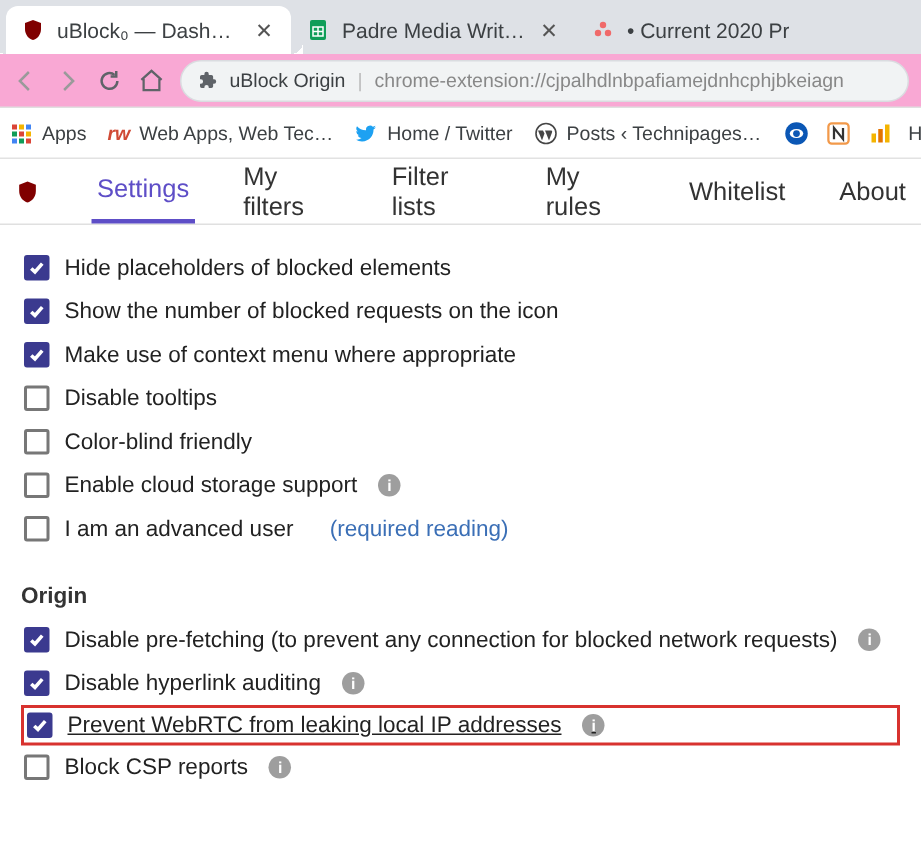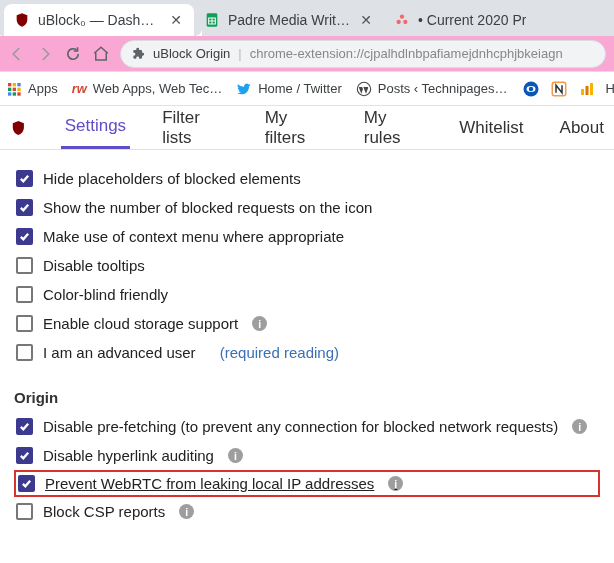--- a/index.html
+++ b/index.html
@@ -154,22 +154,22 @@
       </svg>
     <span>Hor</span>
   </div>
 </div>
 
 <div class="dash">
   <svg class="shield" viewBox="0 0 24 24">
       <path class="ub-shield" d="M12 2 L20 5 V11 C20 17 16 21 12 22 C8 21 4 17 4 11 V5 Z"></path>
     </svg>
   <div class="dtab active">Settings</div>
+  <div class="dtab">My filters</div>
   <div class="dtab">Filter lists</div>
-  <div class="dtab">My filters</div>
   <div class="dtab">My rules</div>
   <div class="dtab">Whitelist</div>
   <div class="dtab">About</div>
 </div>
 
 <div class="settings">
 
   <div class="row">
     <div class="cb checked">
         <svg viewBox="0 0 12 12">

